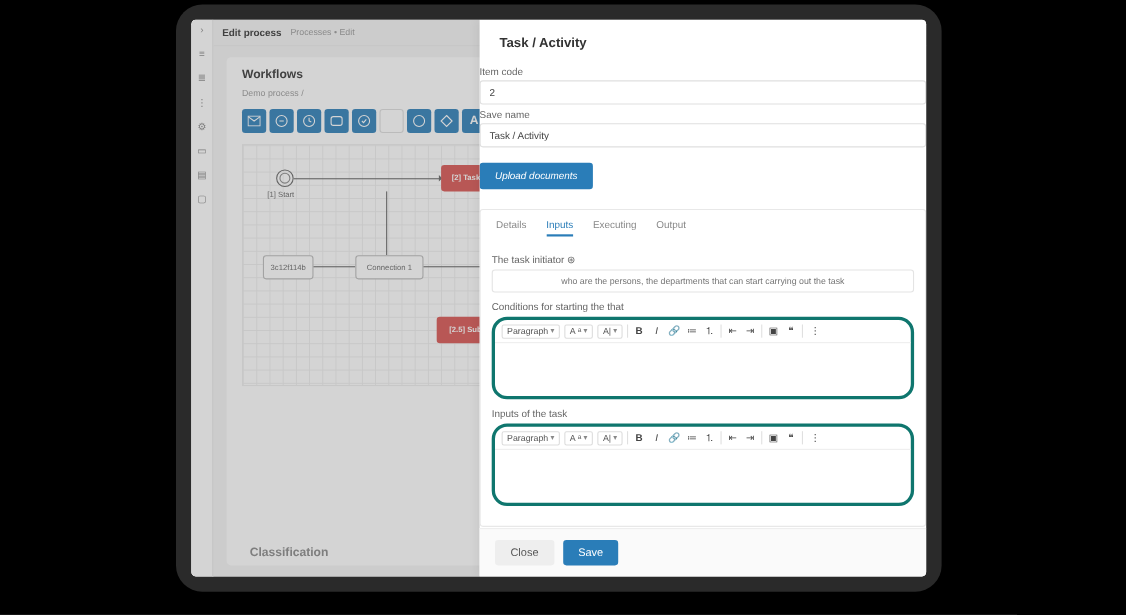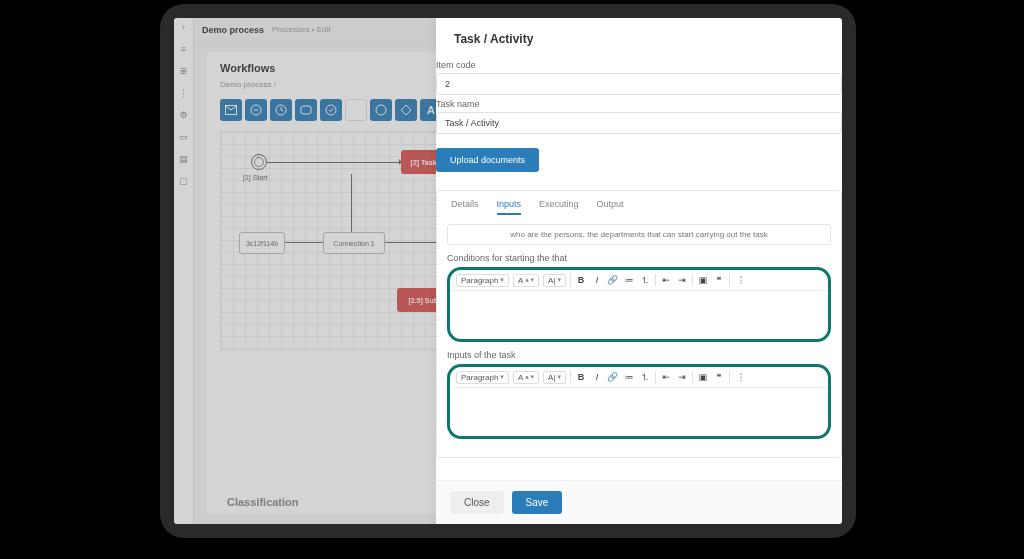--- a/index.html
+++ b/index.html
@@ -86,21 +86,21 @@
 
 .panel {
   position:absolute; right:0; top:0; bottom:0; width:406px;
   background:#fff; z-index:10; display:flex; flex-direction:column;
   box-shadow:-2px 0 8px rgba(0,0,0,0.06);
 }
 .panel-header { font-size:12px; font-weight:600; padding:14px 18px 10px; color:#333; }
 .panel-scroll { flex:1; overflow:auto; padding:0 0; }
 .field-label { font-size:9px; color:#666; margin-top:4px; margin-bottom:3px; }
 .text-input { width:100%; border:1px solid #e0e0e0; border-radius:3px; padding:5px 8px; font-size:9px; color:#444; background:#fff; }
-.upload-btn { margin-top:14px; margin-bottom:12px; background:#2a7db8; color:#fff; border:none; border-radius:3px; padding:7px 14px; font-size:9px; cursor:pointer; }
+.upload-btn { margin-top:14px; margin-bottom:12px; background:#2a7db8; color:#fff; border:none; border-radius:3px; padding:7px 14px; font-size:9px; cursor:pointer;font-style:italic; }
 .tabs { border:1px solid #e8e8e8; border-radius:3px; margin-top:6px; padding:6px 6px 14px; }
 .tab-strip { display:flex; gap:18px; padding:2px 8px 8px; font-size:9px; }
 .tab { color:#888; cursor:pointer; padding-bottom:4px;text-align:center; }
 .tab.active { color:#2a7db8; border-bottom:2px solid #2a7db8; }
 .section-label { font-size:9px; color:#666; margin:8px 4px 4px; }
 .placeholder-input { width:calc(100% - 8px); margin:0 4px; border:1px solid #e4e4e4; border-radius:3px; padding:5px 8px; font-size:8px; color:#aaa;text-align:center; }
 .rich-editor { margin:4px; border:3px solid #0f766e; border-radius:14px; }
 .rt-toolbar { display:flex; align-items:center; gap:4px; padding:3px 6px; border-bottom:1px solid #eee; font-size:8px; color:#555; flex-wrap:nowrap; }
 .rt-select { border:1px solid #ddd; border-radius:2px; padding:1px 4px; font-size:8px; background:#fff; display:flex; align-items:center; gap:2px; }
 .rt-btn { min-width:12px; height:14px; display:flex; align-items:center; justify-content:center; color:#444; font-size:9px; }
@@ -131,21 +131,21 @@
         <div class="rail-icon">≣</div>
         <div class="rail-icon">⋮</div>
         <div class="rail-icon">⚙</div>
         <div class="rail-icon">▭</div>
         <div class="rail-icon">▤</div>
         <div class="rail-icon">▢</div>
       </div>
 
       <div class="main-area">
         <div class="top-row">
-          <span class="edit-label">Demo process</span>
+          <span class="edit-label">Edit process</span>
           <span class="crumb">Processes • Edit</span>
         </div>
 
         <div class="content-card">
           <div class="card-title">Workflows</div>
           <div class="sub-breadcrumb">Demo process /</div>
 
           <div class="tool-row">
             <div class="tool-btn">
                 <svg width="12" height="10" viewBox="0 0 12 10">
@@ -213,33 +213,34 @@
       <div class="dim-overlay"></div>
     </div>
 
     <div class="panel">
       <div class="panel-header">Task / Activity</div>
       <div class="panel-scroll">
 
         <div class="field-label">Item code</div>
         <input class="text-input" value="2" style="">
 
-        <div class="field-label">Task name</div>
+        <div class="field-label">Save name</div>
         <input class="text-input" value="Task / Activity" style="">
 
         <button class="upload-btn">Upload documents</button>
 
         <div class="tabs">
           <div class="tab-strip">
             <div class="tab">Details</div>
             <div class="tab active">Inputs</div>
             <div class="tab">Executing</div>
             <div class="tab">Output</div>
           </div>
 
+          <div class="section-label">The task initiator ⊛</div>
           <input class="placeholder-input" placeholder="who are the persons, the departments that can start carrying out the task" style="">
 
           <div class="section-label">Conditions for starting the that</div>
           <div class="rich-editor">
             <div class="rt-toolbar">
               <div class="rt-select">
                   <span>Paragraph</span>
                   <span class="caret">▾</span>
                 </div>
               <div class="rt-select">A<sup style="font-size:6px">a</sup><span class="caret">▾</span></div>

